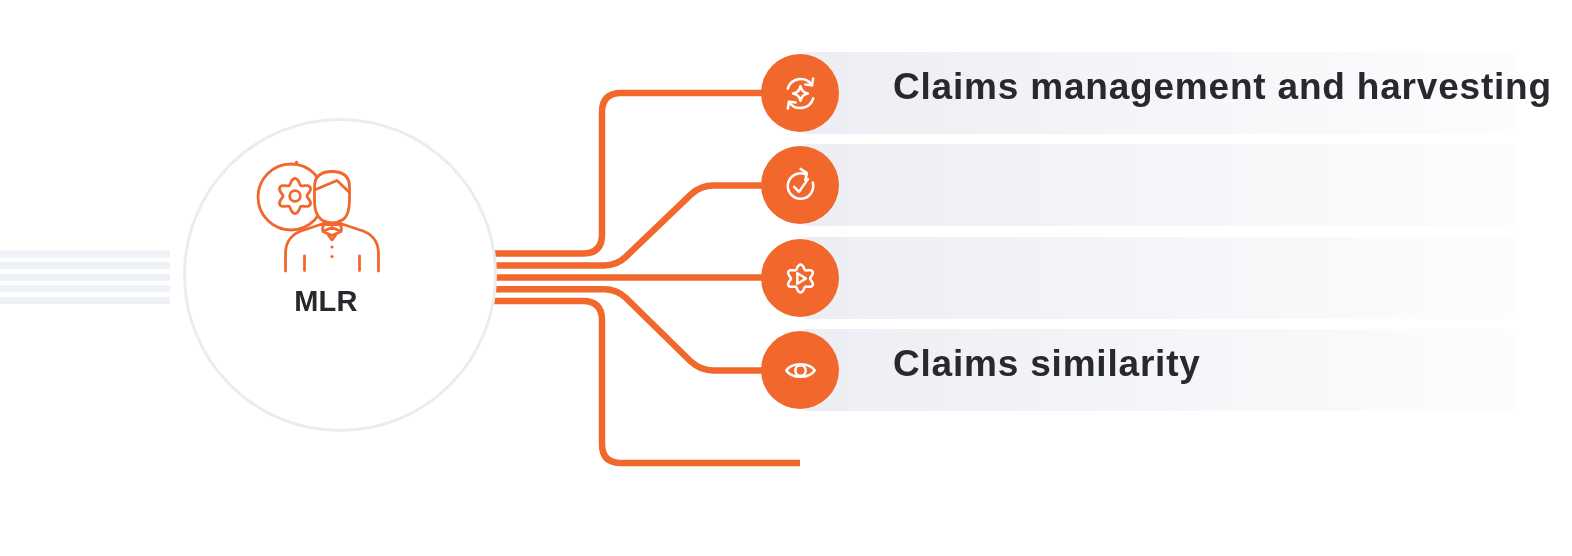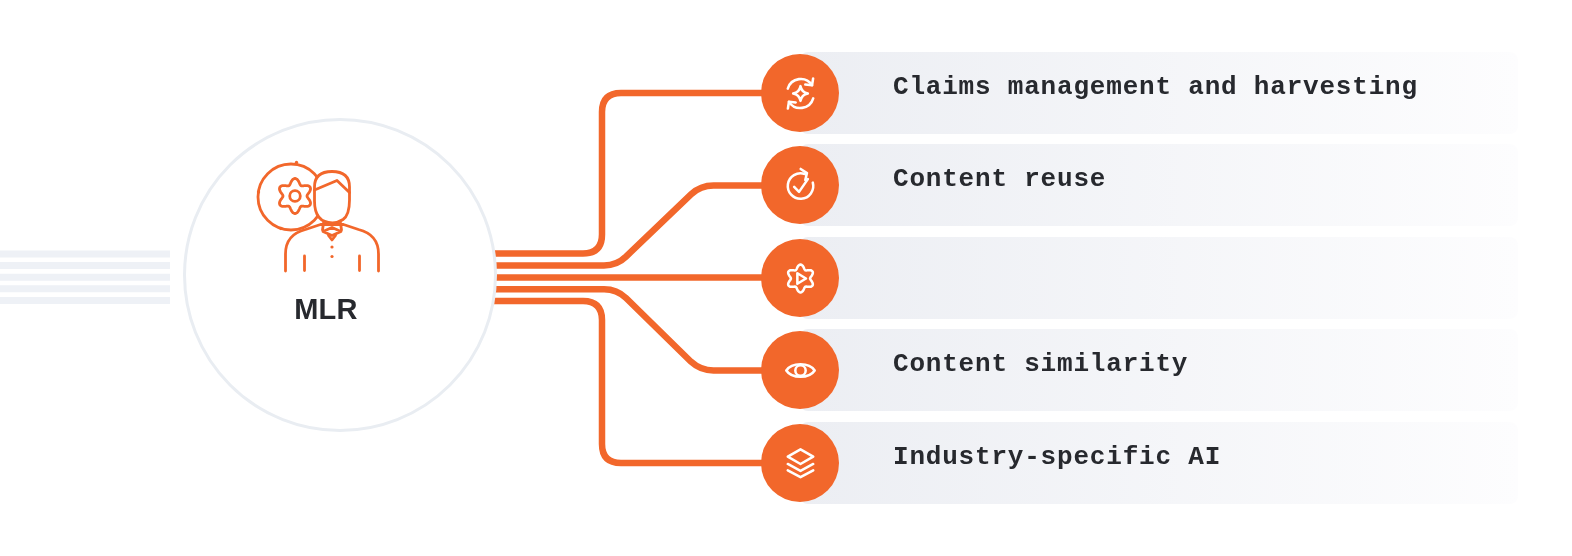--- a/index.html
+++ b/index.html
@@ -25,40 +25,40 @@
     position:absolute;left:183px;top:118px;width:314px;height:314px;
     background:#fff;border:3px solid var(--hub-border);border-radius:50%;
     z-index:2;display:flex;flex-direction:column;align-items:center;
     padding-top:33px;
   }
   .hub-icon{width:132px;height:120px;transform:translateX(-22px);}
   .hub-icon .oline{stroke:var(--accent);fill:none;stroke-width:2.8;stroke-linecap:round;stroke-linejoin:round;}
   .hub-icon .owhite{stroke:var(--accent);fill:#fff;stroke-width:2.8;stroke-linecap:round;stroke-linejoin:round;}
   .hub-icon .odot{fill:var(--accent);stroke:none;}
   .hub-title{
-    margin-top:18px;text-align:center;color:var(--text);
+    margin-top:10px;text-align:center;color:var(--text);
     font-size:29px;font-weight:700;line-height:35px;letter-spacing:.3px;
     transform:translateX(-14px);
   }
 
   
   .row{position:absolute;left:761px;width:757px;height:82px;z-index:1;}
   .row-bar{
     position:absolute;left:39px;right:0;top:0;bottom:0;border-radius:8px;
     background:linear-gradient(90deg,var(--bar-from) 0%,var(--bar-to) 100%);
   }
   .icon-badge{
     position:absolute;left:0;top:2px;width:78px;height:78px;border-radius:50%;
     background:var(--accent);display:flex;align-items:center;justify-content:center;
   }
   .wicon{width:47px;height:47px;}
   .wicon .s{stroke:#fff;fill:none;stroke-width:2.6;stroke-linecap:round;stroke-linejoin:round;}
   .row-label{
     position:absolute;left:132px;top:0;bottom:12px;display:flex;align-items:center;
-    color:var(--text);font-size:26px;font-weight:700;letter-spacing:.8px;white-space:nowrap;font-family:Liberation Mono, monospace;
+    color:var(--text);font-size:37px;font-weight:700;letter-spacing:.8px;white-space:nowrap;
   }
 </style>
 </head>
 <body>
 
 <div class="stage">
 
   <svg class="connector-layer" width="1572" height="556" viewBox="0 0 1572 556">
 
     <g>
@@ -120,49 +120,37 @@
 
   <div class="row" style="top:144px">
     <div class="row-bar"></div>
     <div class="icon-badge">
       <svg class="wicon" viewBox="0 0 48 48">
         <path class="s" d="M28.45 12.3 A 13 13 0 1 0 36.56 21.1"></path>
         <path class="s" d="M24.2 7.1 L30.6 11.3 L28.9 18.4"></path>
         <path class="s" d="M17.5 25.5 L22.5 30.5 L31.5 17.5"></path>
       </svg>
     </div>
-    <div class="row-label">Content reuse</div>
   </div>
 
   <div class="row" style="top:237px">
     <div class="row-bar"></div>
     <div class="icon-badge">
       <svg class="wicon" viewBox="0 0 48 48">
         <path class="s" d="M24.00 9.80L24.74 9.93L25.44 10.30L26.08 10.87L26.64 11.60L27.11 12.41L27.50 13.23L27.84 14.00L28.16 14.66L28.50 15.17L28.90 15.51L29.40 15.69L30.01 15.73L30.74 15.68L31.57 15.59L32.49 15.51L33.42 15.52L34.33 15.63L35.15 15.90L35.82 16.32L36.30 16.90L36.56 17.60L36.59 18.40L36.41 19.24L36.06 20.08L35.59 20.89L35.07 21.65L34.58 22.33L34.16 22.93L33.89 23.48L33.80 24.00L33.89 24.52L34.16 25.07L34.58 25.67L35.07 26.35L35.59 27.11L36.06 27.92L36.41 28.76L36.59 29.60L36.56 30.40L36.30 31.10L35.82 31.68L35.15 32.10L34.33 32.37L33.42 32.48L32.49 32.49L31.57 32.41L30.74 32.32L30.01 32.27L29.40 32.31L28.90 32.49L28.50 32.83L28.16 33.34L27.84 34.00L27.50 34.77L27.11 35.59L26.64 36.40L26.08 37.13L25.44 37.70L24.74 38.07L24.00 38.20L23.26 38.07L22.56 37.70L21.92 37.13L21.36 36.40L20.89 35.59L20.50 34.77L20.16 34.00L19.84 33.34L19.50 32.83L19.10 32.49L18.60 32.31L17.99 32.27L17.26 32.32L16.43 32.41L15.51 32.49L14.58 32.48L13.67 32.37L12.85 32.10L12.18 31.68L11.70 31.10L11.44 30.40L11.41 29.60L11.59 28.76L11.94 27.92L12.41 27.11L12.93 26.35L13.42 25.67L13.84 25.07L14.11 24.52L14.20 24.00L14.11 23.48L13.84 22.93L13.42 22.33L12.93 21.65L12.41 20.89L11.94 20.08L11.59 19.24L11.41 18.40L11.44 17.60L11.70 16.90L12.18 16.32L12.85 15.90L13.67 15.63L14.58 15.52L15.51 15.51L16.43 15.59L17.26 15.68L17.99 15.73L18.60 15.69L19.10 15.51L19.50 15.17L19.84 14.66L20.16 14.00L20.50 13.23L20.89 12.41L21.36 11.60L21.92 10.87L22.56 10.30L23.26 9.93L24.00 9.80Z"></path>
         <path class="s" d="M20.8 18.6 L29.6 24 L20.8 29.4 Z"></path>
       </svg>
     </div>
   </div>
 
   <div class="row" style="top:329px">
     <div class="row-bar"></div>
     <div class="icon-badge">
       <svg class="wicon" viewBox="0 0 48 48">
         <path class="s" d="M9.5 24 C15 15.5 33 15.5 38.5 24 C33 32.5 15 32.5 9.5 24 Z"></path>
         <circle class="s" cx="24" cy="24" r="5.3"></circle>
       </svg>
     </div>
-    <div class="row-label">Content similarity</div>
+    <div class="row-label">Claims similarity</div>
   </div>
 
-  <div class="row" style="top:422px">
-    <div class="row-bar"></div>
-    <div class="icon-badge">
-      <svg class="wicon" viewBox="0 0 48 48">
-        <path class="s" d="M24 9.5 L37 17 L24 24.5 L11 17 Z"></path>
-        <path class="s" d="M11 24.5 L24 31.5 L37 24.5"></path>
-        <path class="s" d="M11 31 L24 38 L37 31"></path>
-      </svg>
-    </div>
-    <div class="row-label">Industry-specific AI</div>
-  </div>
 
 </div>
 
 </body></html>

